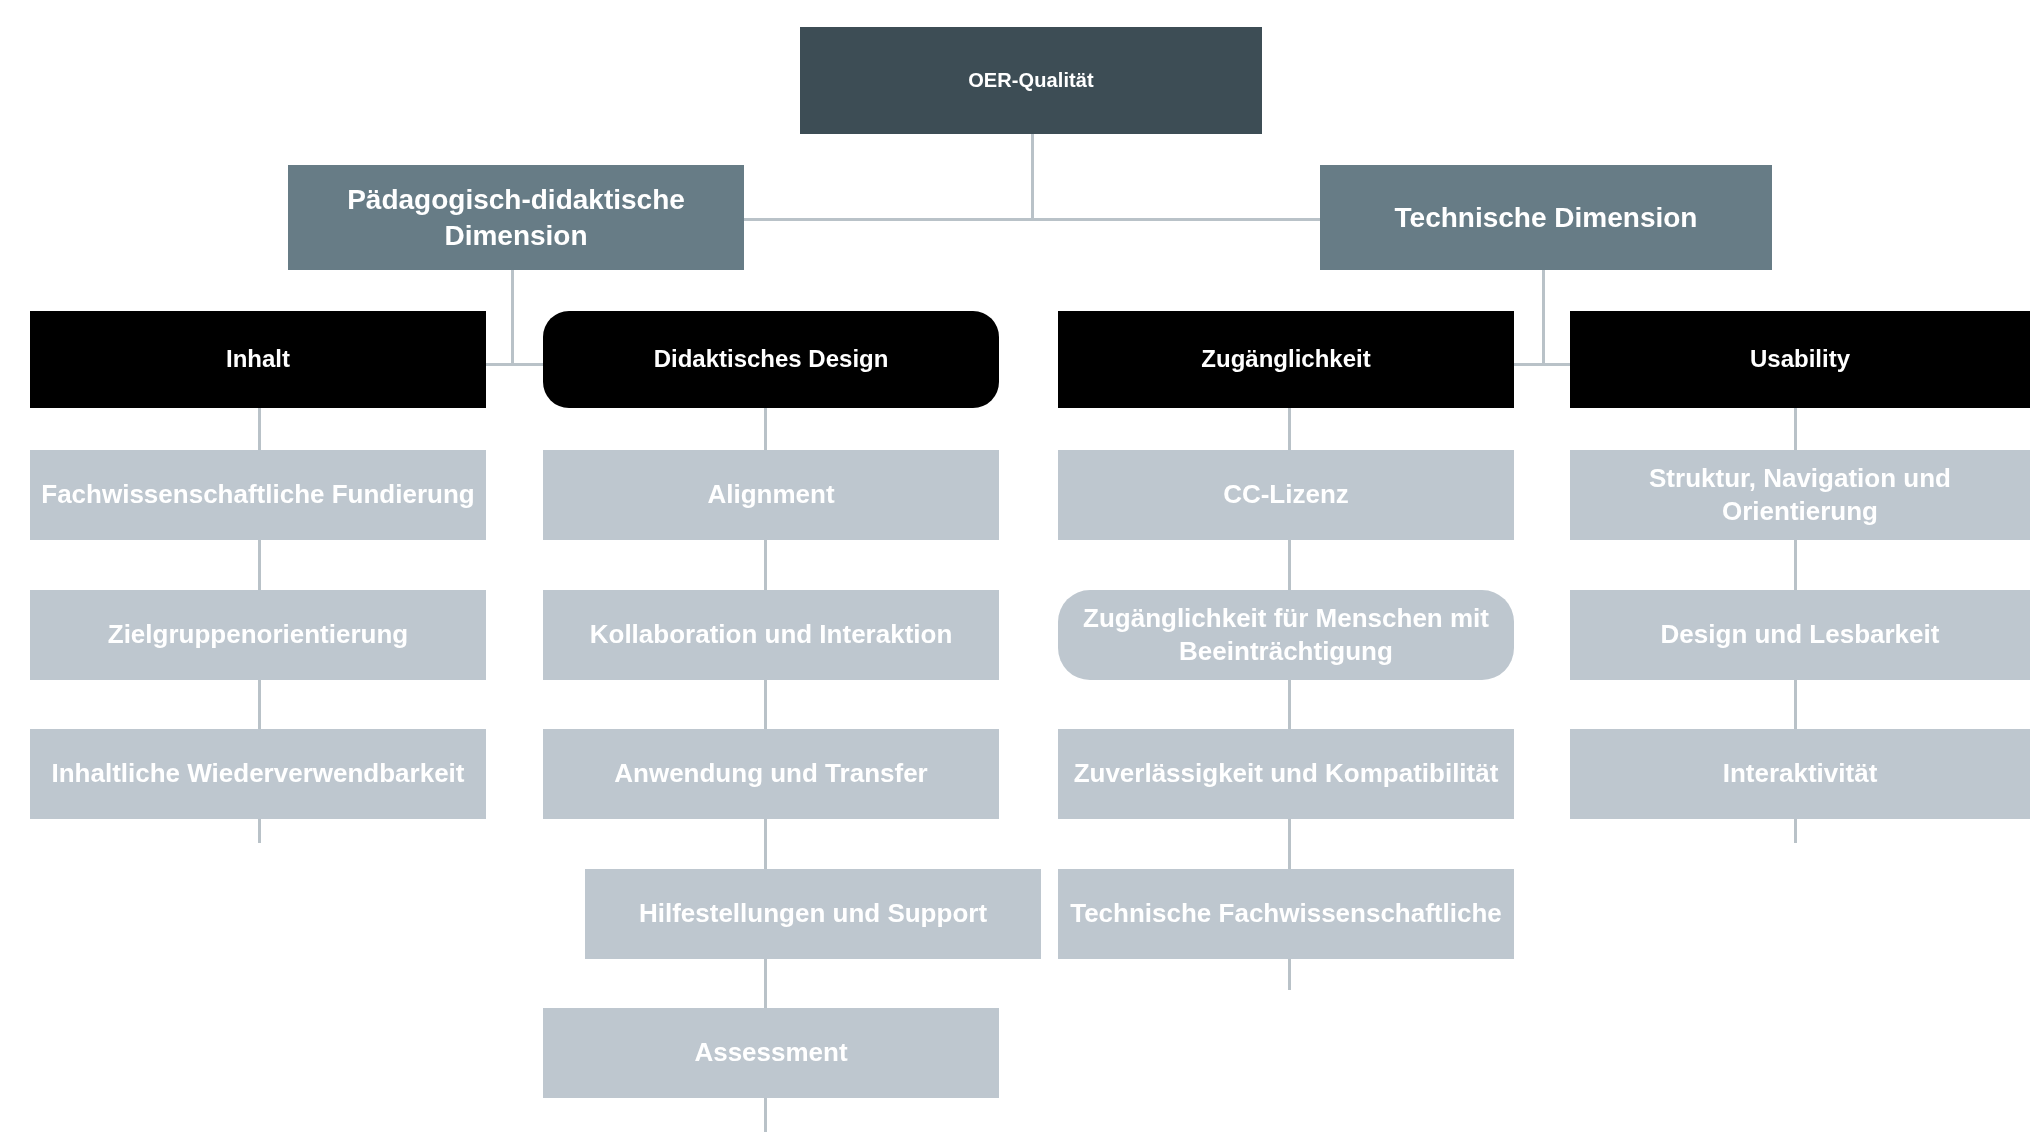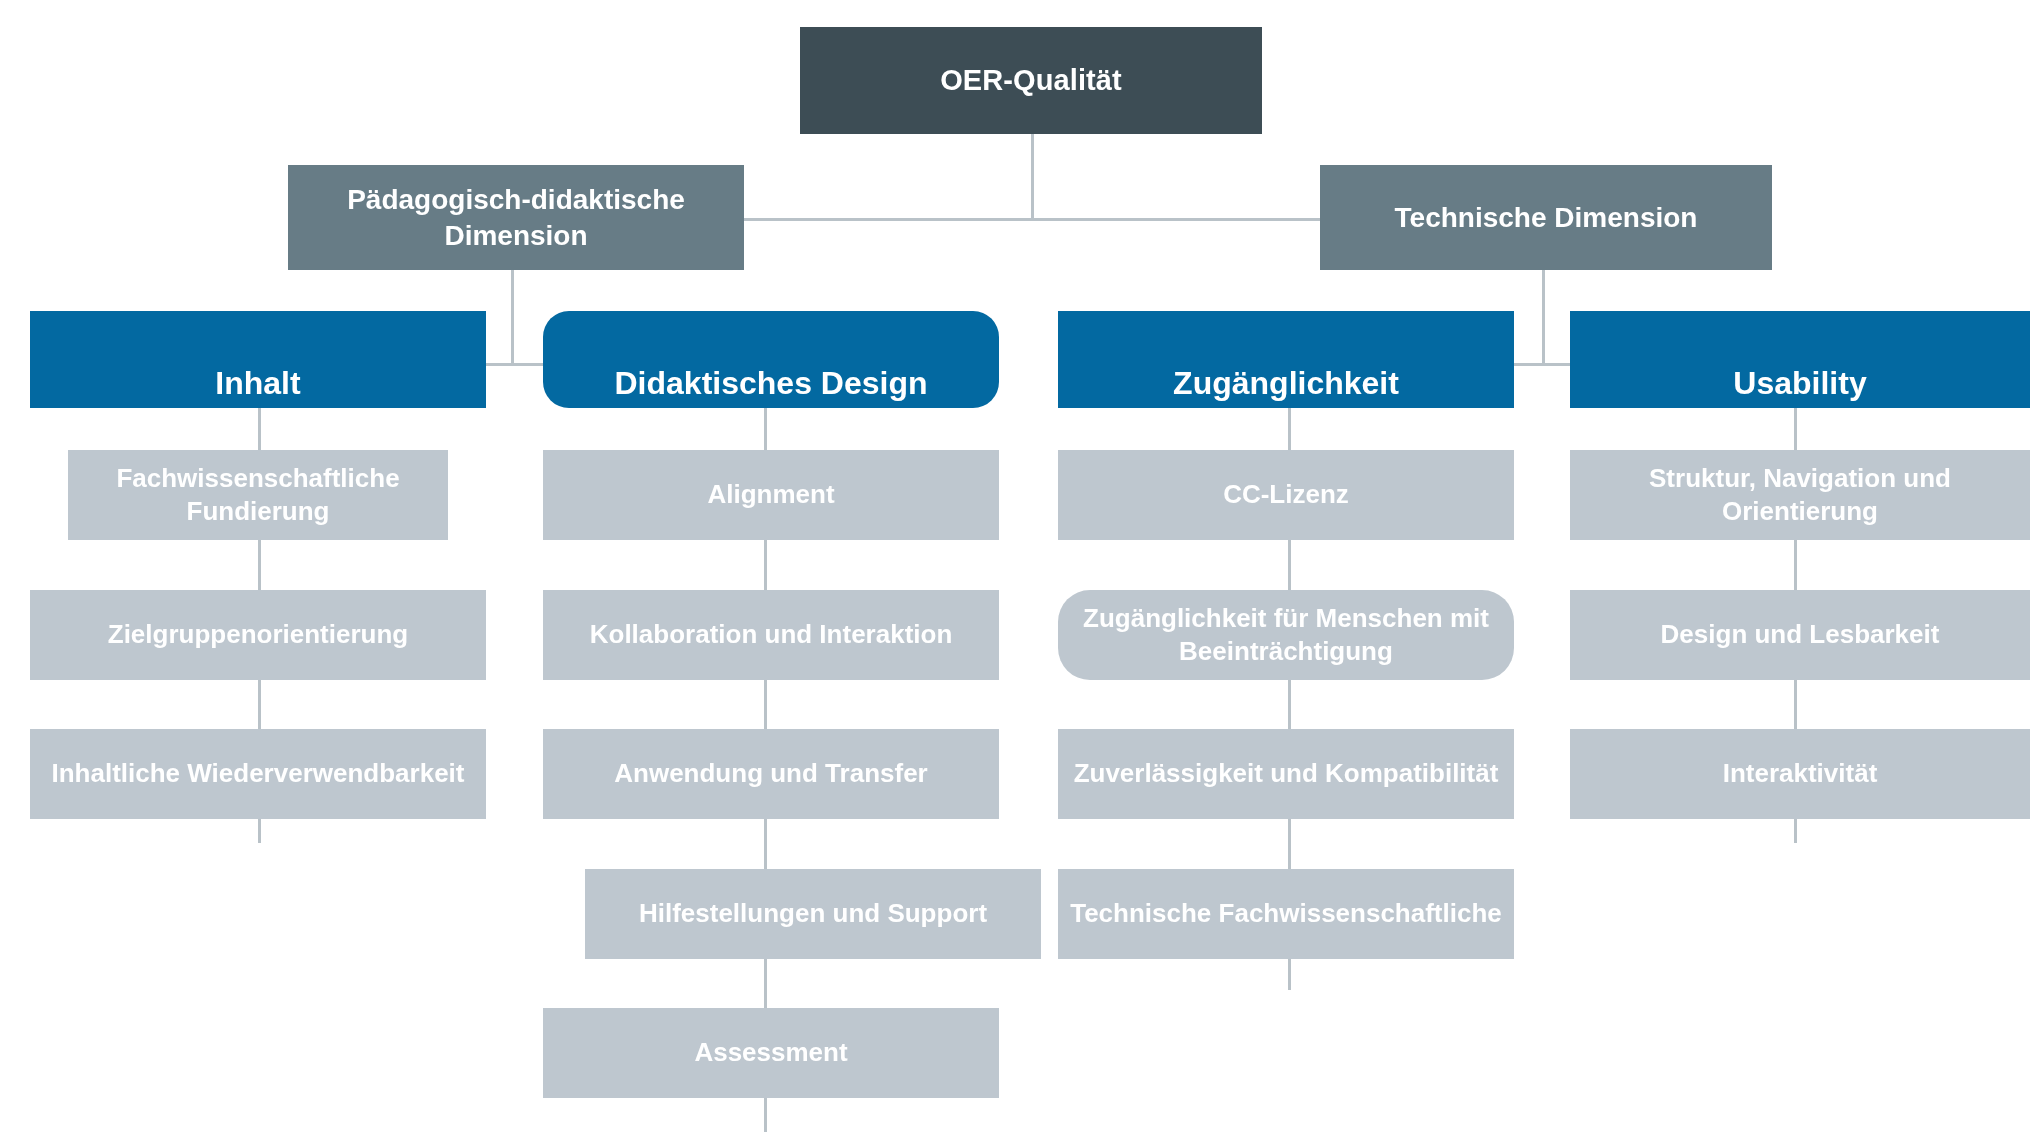--- a/index.html
+++ b/index.html
@@ -29,23 +29,23 @@
     color: #ffffff;
     font-weight: bold;
     line-height: 1.28;
     padding: 4px 10px;
     z-index: 2;
   }
   .node .label {
     display: block;
     width: 100%;
   }
-  .lvl-root  { background: #3d4d55; font-size: 29px; letter-spacing: 0.1px; }
+  .lvl-root  { background: #3d4d55; font-size: 20px; letter-spacing: 0.1px; }
   .lvl-dim   { background: #677c86; font-size: 28px; }
-  .lvl-cat   { background: #0369a1; font-size: 32px; align-items: flex-end; }
+  .lvl-cat   { background: #000000; font-size: 24px; }
   .lvl-leaf  { background: #bec7cf; font-size: 26px; }
 
   .connector {
     position: absolute;
     background: #b9c2c8;
     z-index: 1;
   }
   .connector.v { width: 3px; }
   .connector.h { height: 3px; }
 </style>
@@ -93,21 +93,21 @@
   </div>
 
   <div class="node lvl-cat" style="left:1058px; top:311px; width:456px; height:97px;">
     <span class="label">Zugänglichkeit</span>
   </div>
 
   <div class="node lvl-cat" style="left:1570px; top:311px; width:460px; height:97px;">
     <span class="label">Usability</span>
   </div>
 
-  <div class="node lvl-leaf" style="left:30px; top:450px; width:380px; height:90px;margin-left:38px;">
+  <div class="node lvl-leaf" style="left:30px; top:450px; width:456px; height:90px;">
     <span class="label">Fachwissenschaftliche Fundierung</span>
   </div>
   <div class="node lvl-leaf" style="left:30px; top:590px; width:456px; height:90px;">
     <span class="label">Zielgruppenorientierung</span>
   </div>
   <div class="node lvl-leaf" style="left:30px; top:729px; width:456px; height:90px;">
     <span class="label">Inhaltliche Wiederverwendbarkeit</span>
   </div>
 
   <div class="node lvl-leaf" style="left:543px; top:450px; width:456px; height:90px;">

